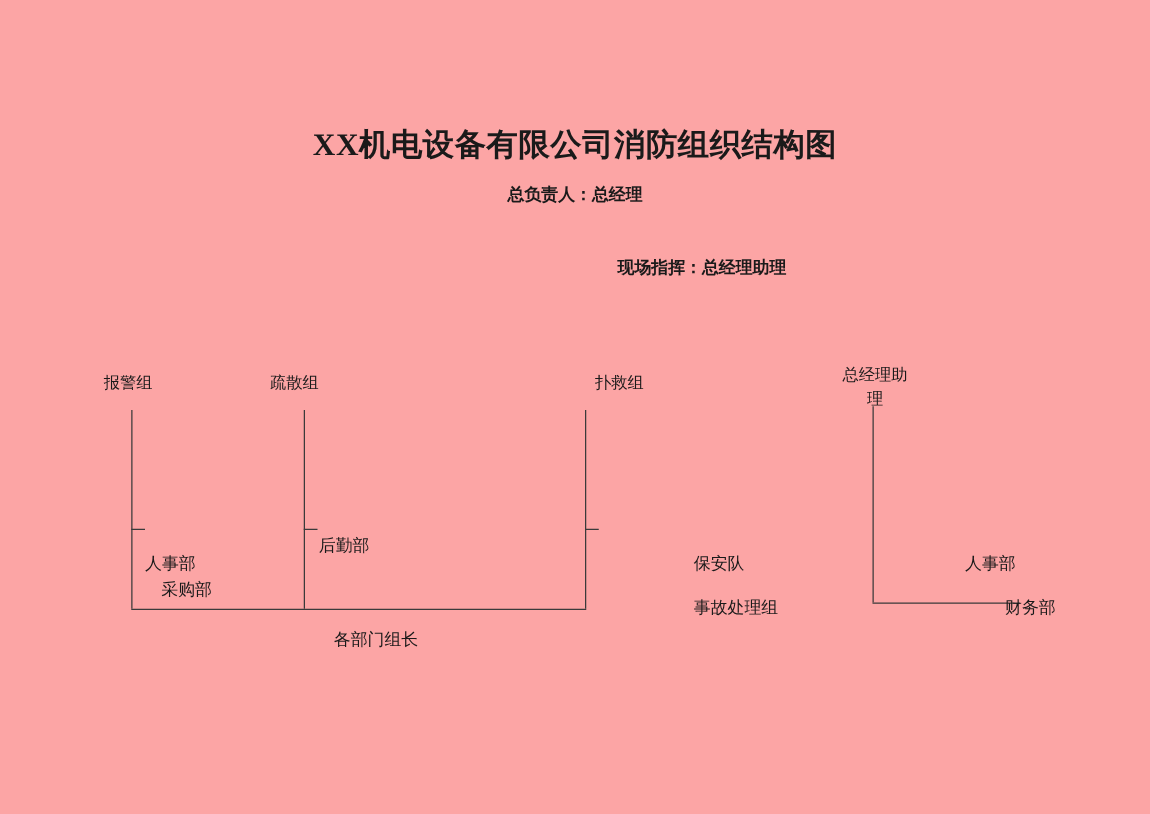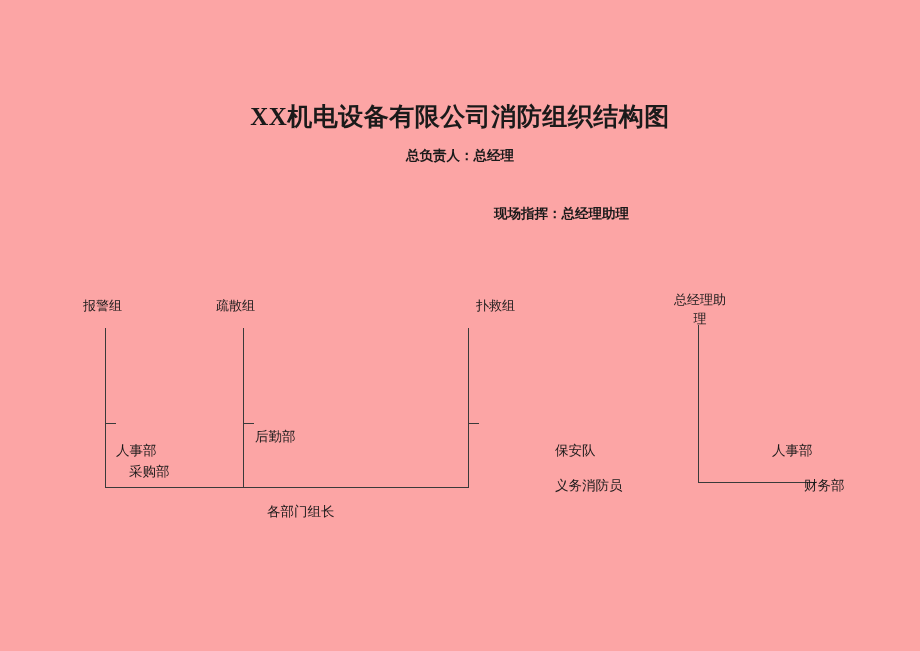--- a/index.html
+++ b/index.html
@@ -142,19 +142,19 @@
   <div class="member" style="left:116px; top:415px;">人事部</div>
 
   <div class="member" style="left:129px; top:436px;">采购部</div>
 
   <div class="member" style="left:255px; top:401px;">后勤部</div>
 
   <div class="member" style="left:267px; top:476px;">各部门组长</div>
 
   <div class="member" style="left:555px; top:415px;text-align:center;">保安队</div>
 
-  <div class="member" style="left:555px; top:450px;">义务消防员</div>
+  <div class="member" style="left:555px; top:450px;">事故处理组</div>
 
   <div class="member" style="left:772px; top:415px;">人事部</div>
 
   <div class="member" style="left:804px; top:450px;">财务部</div>
 
 </div>
 
 </body></html>

